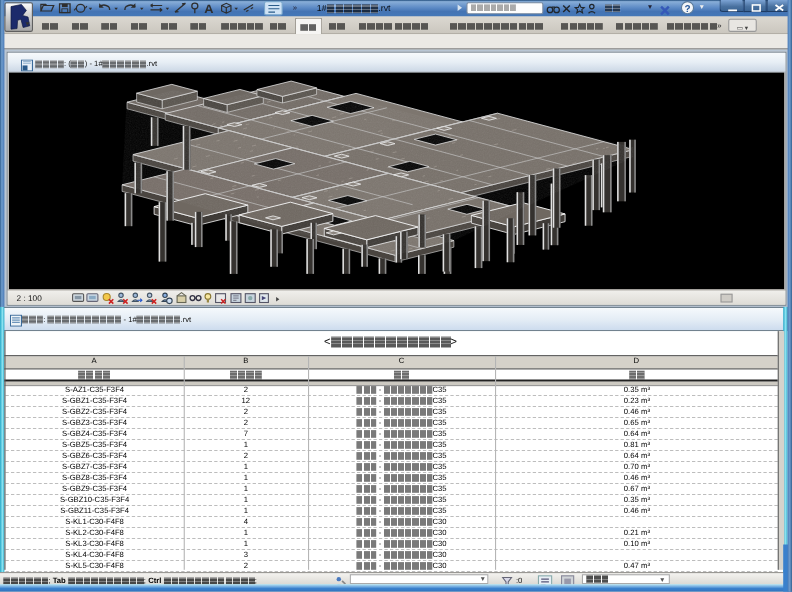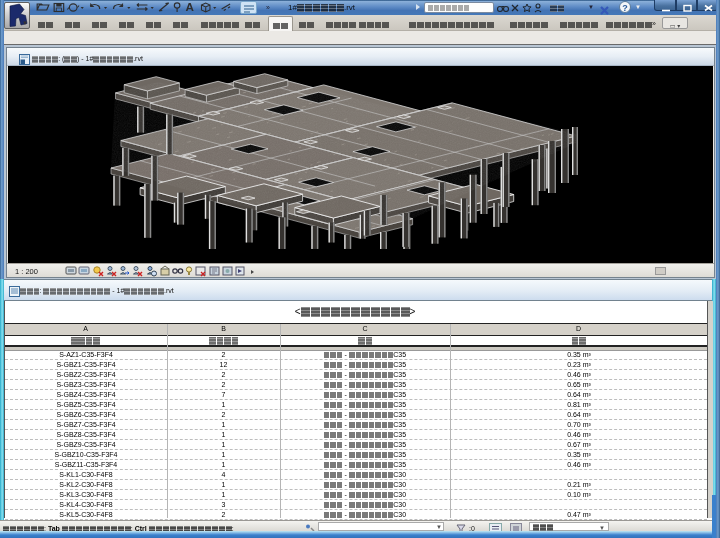--- a/index.html
+++ b/index.html
@@ -483,21 +483,21 @@
         <clipPath id="mc">
           <polygon points="110,167 114,92 157,81 199,90 264,74 312,86 409,112 451,102 575,133 575,142 470,190 411,218 358,231 237,204"></polygon>
         </clipPath>
         <filter id="nz" x="0" y="0" width="100%" height="100%">
           <feTurbulence type="fractalNoise" baseFrequency="0.9" numOctaves="2" stitchTiles="stitch"></feTurbulence>
           <feColorMatrix type="saturate" values="0"></feColorMatrix>
         </filter>
         <rect x="8" y="66" width="705" height="196" filter="url(#nz)" clip-path="url(#mc)" opacity="0.12"></rect>
       </svg>
     <div id="vbar">
-      <span style="position:absolute;left:8px;top:3px;font-size:7.5px;color:#111">1 : 200</span>
+      <span style="position:absolute;left:8px;top:3px;font-size:7.5px;color:#111">2 : 100</span>
       <svg width="215" height="14" viewBox="0 0 215 14" style="position:absolute;left:58px;top:0px">
           <rect x="1" y="3" width="10" height="7" rx="1" fill="#cfd8df" stroke="#555"></rect>
           <rect x="3" y="5" width="6" height="3" fill="#8898a6"></rect>
           <rect x="14" y="3" width="10" height="7" rx="1" fill="#c8d6e2" stroke="#667"></rect>
           <rect x="16" y="5" width="6" height="3" fill="#8aaac4"></rect>
           <circle cx="32" cy="6" r="3.2" fill="#f4c84a" stroke="#a8862a"></circle>
           <path d="M34 8 l4 4 M38 8 l-4 4" stroke="#cc2222" stroke-width="1.4"></path>
           <circle cx="45" cy="4.5" r="2" fill="#9db8d8" stroke="#456"></circle>
           <path d="M42.5 10 q2.5 -3 5 0 z" fill="#9db8d8" stroke="#456"></path>
           <path d="M47 8 l4 4 M51 8 l-4 4" stroke="#cc2222" stroke-width="1.4"></path>

